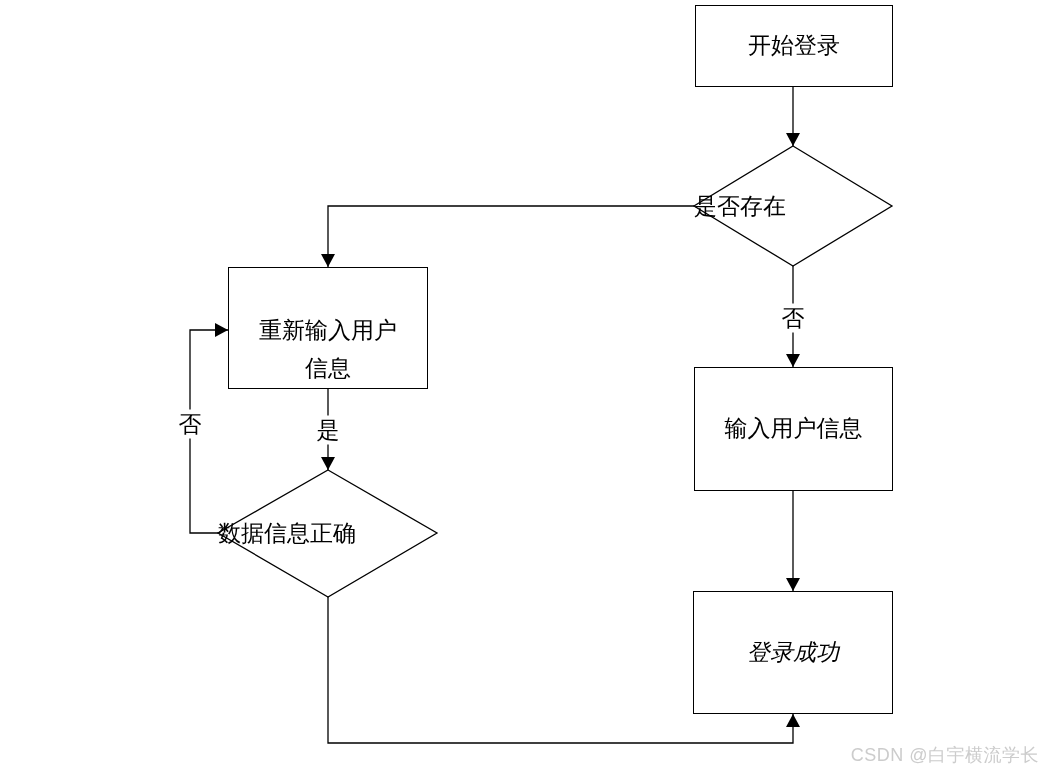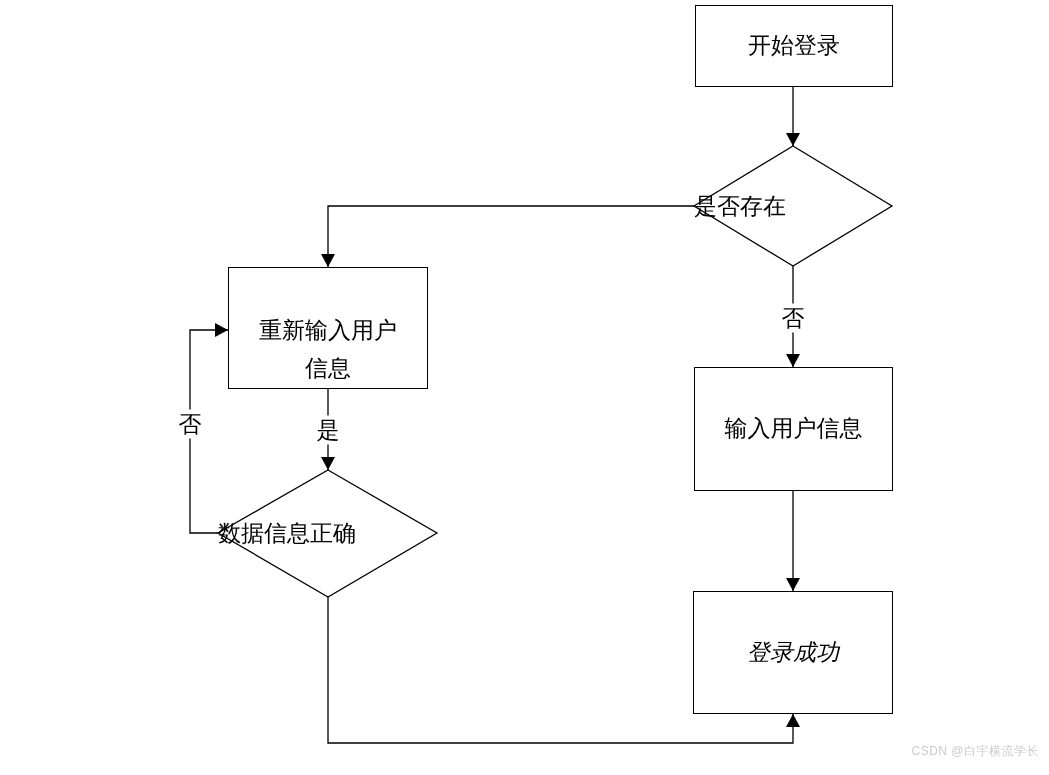--- a/index.html
+++ b/index.html
@@ -53,21 +53,21 @@
     background: #ffffff;
     padding: 3px 2px;
     font-size: 23px;
     line-height: 1;
     z-index: 3;
   }
   .watermark {
     position: absolute;
     right: 10px;
     top: 743px;
-    font-size: 12px;
+    font-size: 18px;
     color: #cccccc;
     font-family: "Liberation Sans", "DejaVu Sans", sans-serif;
     z-index: 4;
     letter-spacing: 0.5px;
   }
   .reenter-span {
     display: inline-block;
     max-width: 158px;
   }
 </style>

